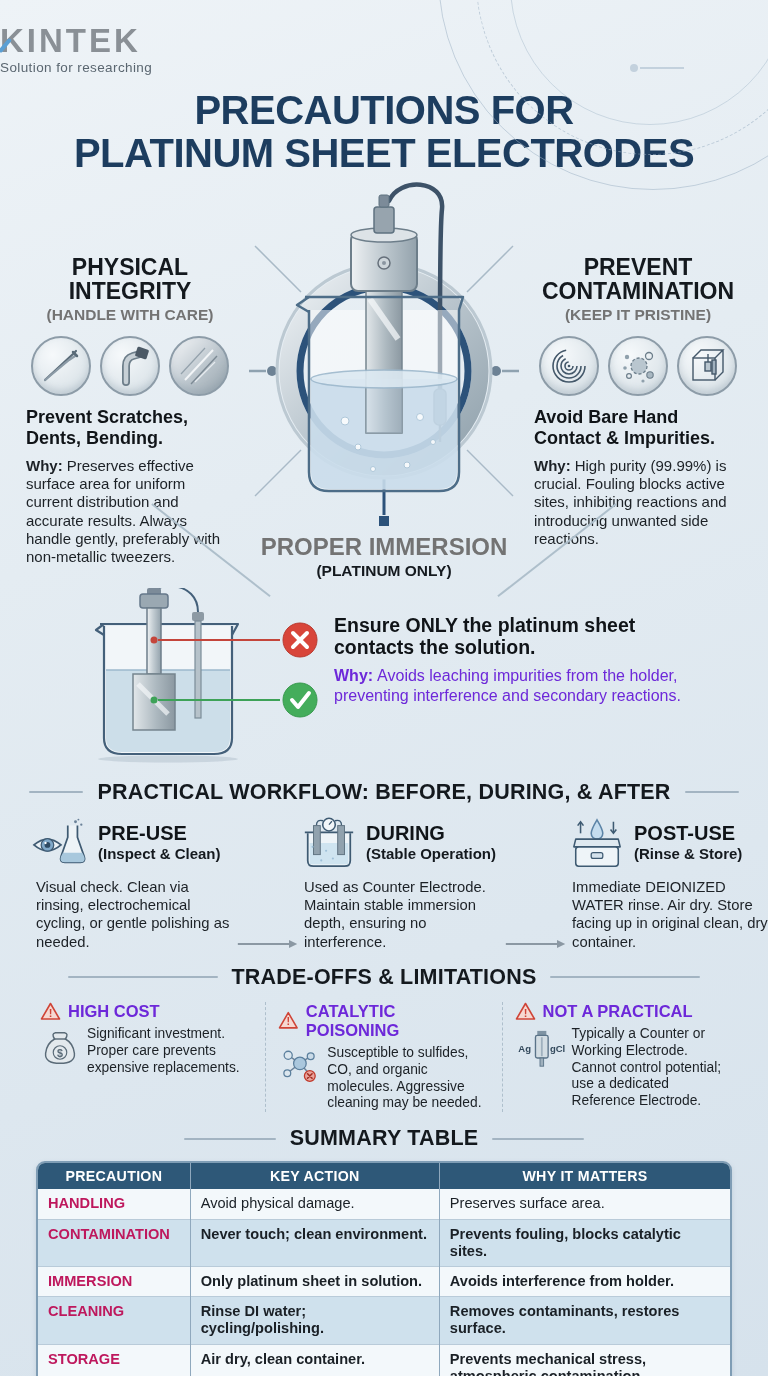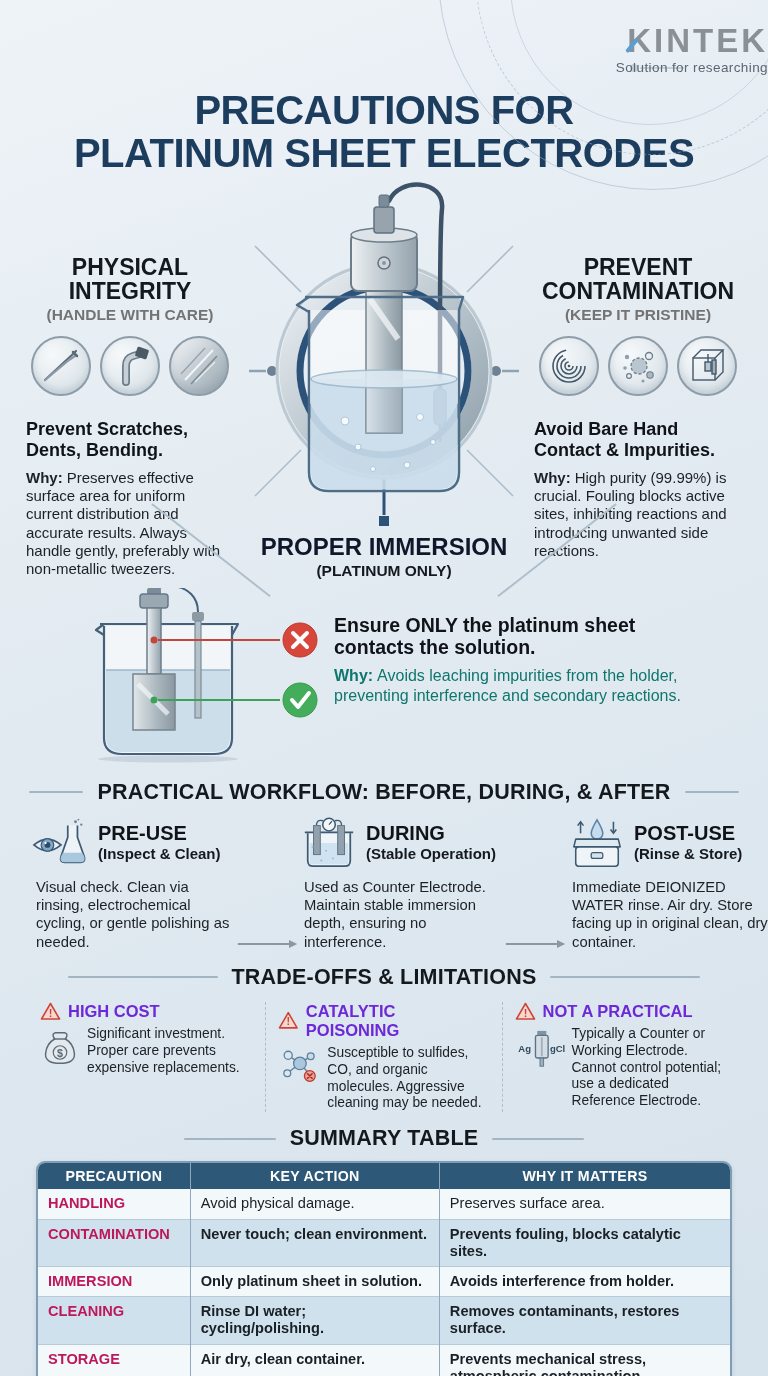--- a/index.html
+++ b/index.html
@@ -14,21 +14,21 @@
 
   
   .deco { position:absolute; border-radius:50%; pointer-events:none; }
   .deco.c1 { width:430px; height:430px; top:-240px; right:-100px; border:1.5px solid rgba(160,180,198,.55); }
   .deco.c2 { width:350px; height:350px; top:-195px; right:-58px; border:1px dashed rgba(160,180,198,.6); }
   .deco.c3 { width:280px; height:280px; top:-155px; right:-22px; border:1px solid rgba(170,190,205,.5); }
   .deco-dot { position:absolute; top:64px; right:130px; width:8px; height:8px; border-radius:50%; background:#c3d1dd; }
   .deco-line { position:absolute; top:67px; right:84px; width:44px; height:1.5px; background:#c3d1dd; }
 
   
-  .header { padding-top:24px; text-align:right; position:relative; }
+  .header { padding-top:24px; text-align:left; position:relative; }
   .logo { font-size:33px; font-weight:bold; letter-spacing:3px; color:#8a9096; line-height:1; display:inline-block; position:relative; }
   .logo .k-wrap { position:relative; display:inline-block; }
   .k-slash { position:absolute; left:3px; top:13px; width:4px; height:17px; background:#5a9fd4; transform:rotate(40deg); border-radius:2px; }
   .tagline { font-size:13.5px; color:#5a6670; letter-spacing:.4px; margin-top:3px; }
 
   
   .title { margin-top:14px; text-align:center; color:#1d3d5f; font-weight:bold; font-size:40px; line-height:1.07; letter-spacing:-0.5px; }
   .title span { display:block; }
 
   
@@ -38,37 +38,37 @@
   .side-col.right { padding-left:12px; padding-right:26px; }
   .col-title { font-size:23px; font-weight:bold; color:#14191e; text-align:center; line-height:1.08; }
   .col-title span { display:block; }
   .col-sub { font-size:15.5px; font-weight:bold; color:#737373; text-align:center; margin-top:2px; }
   .icon-row { margin-top:12px; display:flex; justify-content:center; gap:9px; }
   .icon-circle { width:60px; height:60px; border-radius:50%; flex:0 0 auto;
      background: radial-gradient(circle at 35% 30%, #f6f9fb, #dde5ea 70%, #cfd9e0);
      border:2px solid #8d9ca8; display:flex; align-items:center; justify-content:center;
      box-shadow: inset 0 -4px 6px rgba(120,140,155,.25); }
   .icon-circle.metal { background: linear-gradient(135deg,#eceff2 10%,#bcc6cd 55%,#97a4ad); }
-  .lead { font-size:18px; font-weight:bold; color:#101418; margin-top:23px; line-height:1.15; }
+  .lead { font-size:18px; font-weight:bold; color:#101418; margin-top:11px; line-height:1.15; }
   .why  { font-size:15px; margin-top:8px; line-height:1.22; color:#1c2126; }
   .why b { margin-right:4px; }
   .hero-center { position:relative; }
   .hero-center svg { position:absolute; left:50%; transform:translateX(-50%); top:0; }
 
   
   .immersion { position:relative; margin-top:6px; text-align:center; }
   .imm-diag { position:absolute; height:1.5px; background:#aebfcb; }
   .imm-diag.l { left:152px; top:-30px; width:150px; transform:rotate(38deg); transform-origin:0 50%; }
   .imm-diag.r { left:466px; top:-30px; width:150px; transform:rotate(-38deg); transform-origin:100% 50%; }
-  .imm-title { font-size:24px; font-weight:bold; color:#0f172a; }
+  .imm-title { font-size:24px; font-weight:bold; color:#737373; }
   .imm-sub { font-size:15.5px; font-weight:bold; color:#14191e; margin-top:1px; }
   .imm-content { display:flex; justify-content:center; align-items:flex-start; gap:8px; margin-top:8px; text-align:left; }
   .imm-text { width:350px; padding-top:26px; }
   .imm-lead { font-size:19.5px; font-weight:bold; line-height:1.15; color:#101418; }
-  .imm-why { font-size:16px; margin-top:8px; line-height:1.2; color:#0f766e; }
+  .imm-why { font-size:16px; margin-top:8px; line-height:1.2; color:#6d28d9; }
   .imm-why b { margin-right:4px; }
 
   
   .rule-heading { display:flex; align-items:center; justify-content:center; gap:14px; }
   .rule { height:2px; background:#a3b4c2; border-radius:1px; }
   .rule.sm { width:54px; } .rule.md { width:150px; } .rule.lg { width:92px; }
   .rule-heading h2 { font-size:21.5px; font-weight:bold; color:#14191e; letter-spacing:.2px; }
 
   
   .workflow { margin-top:16px; }

